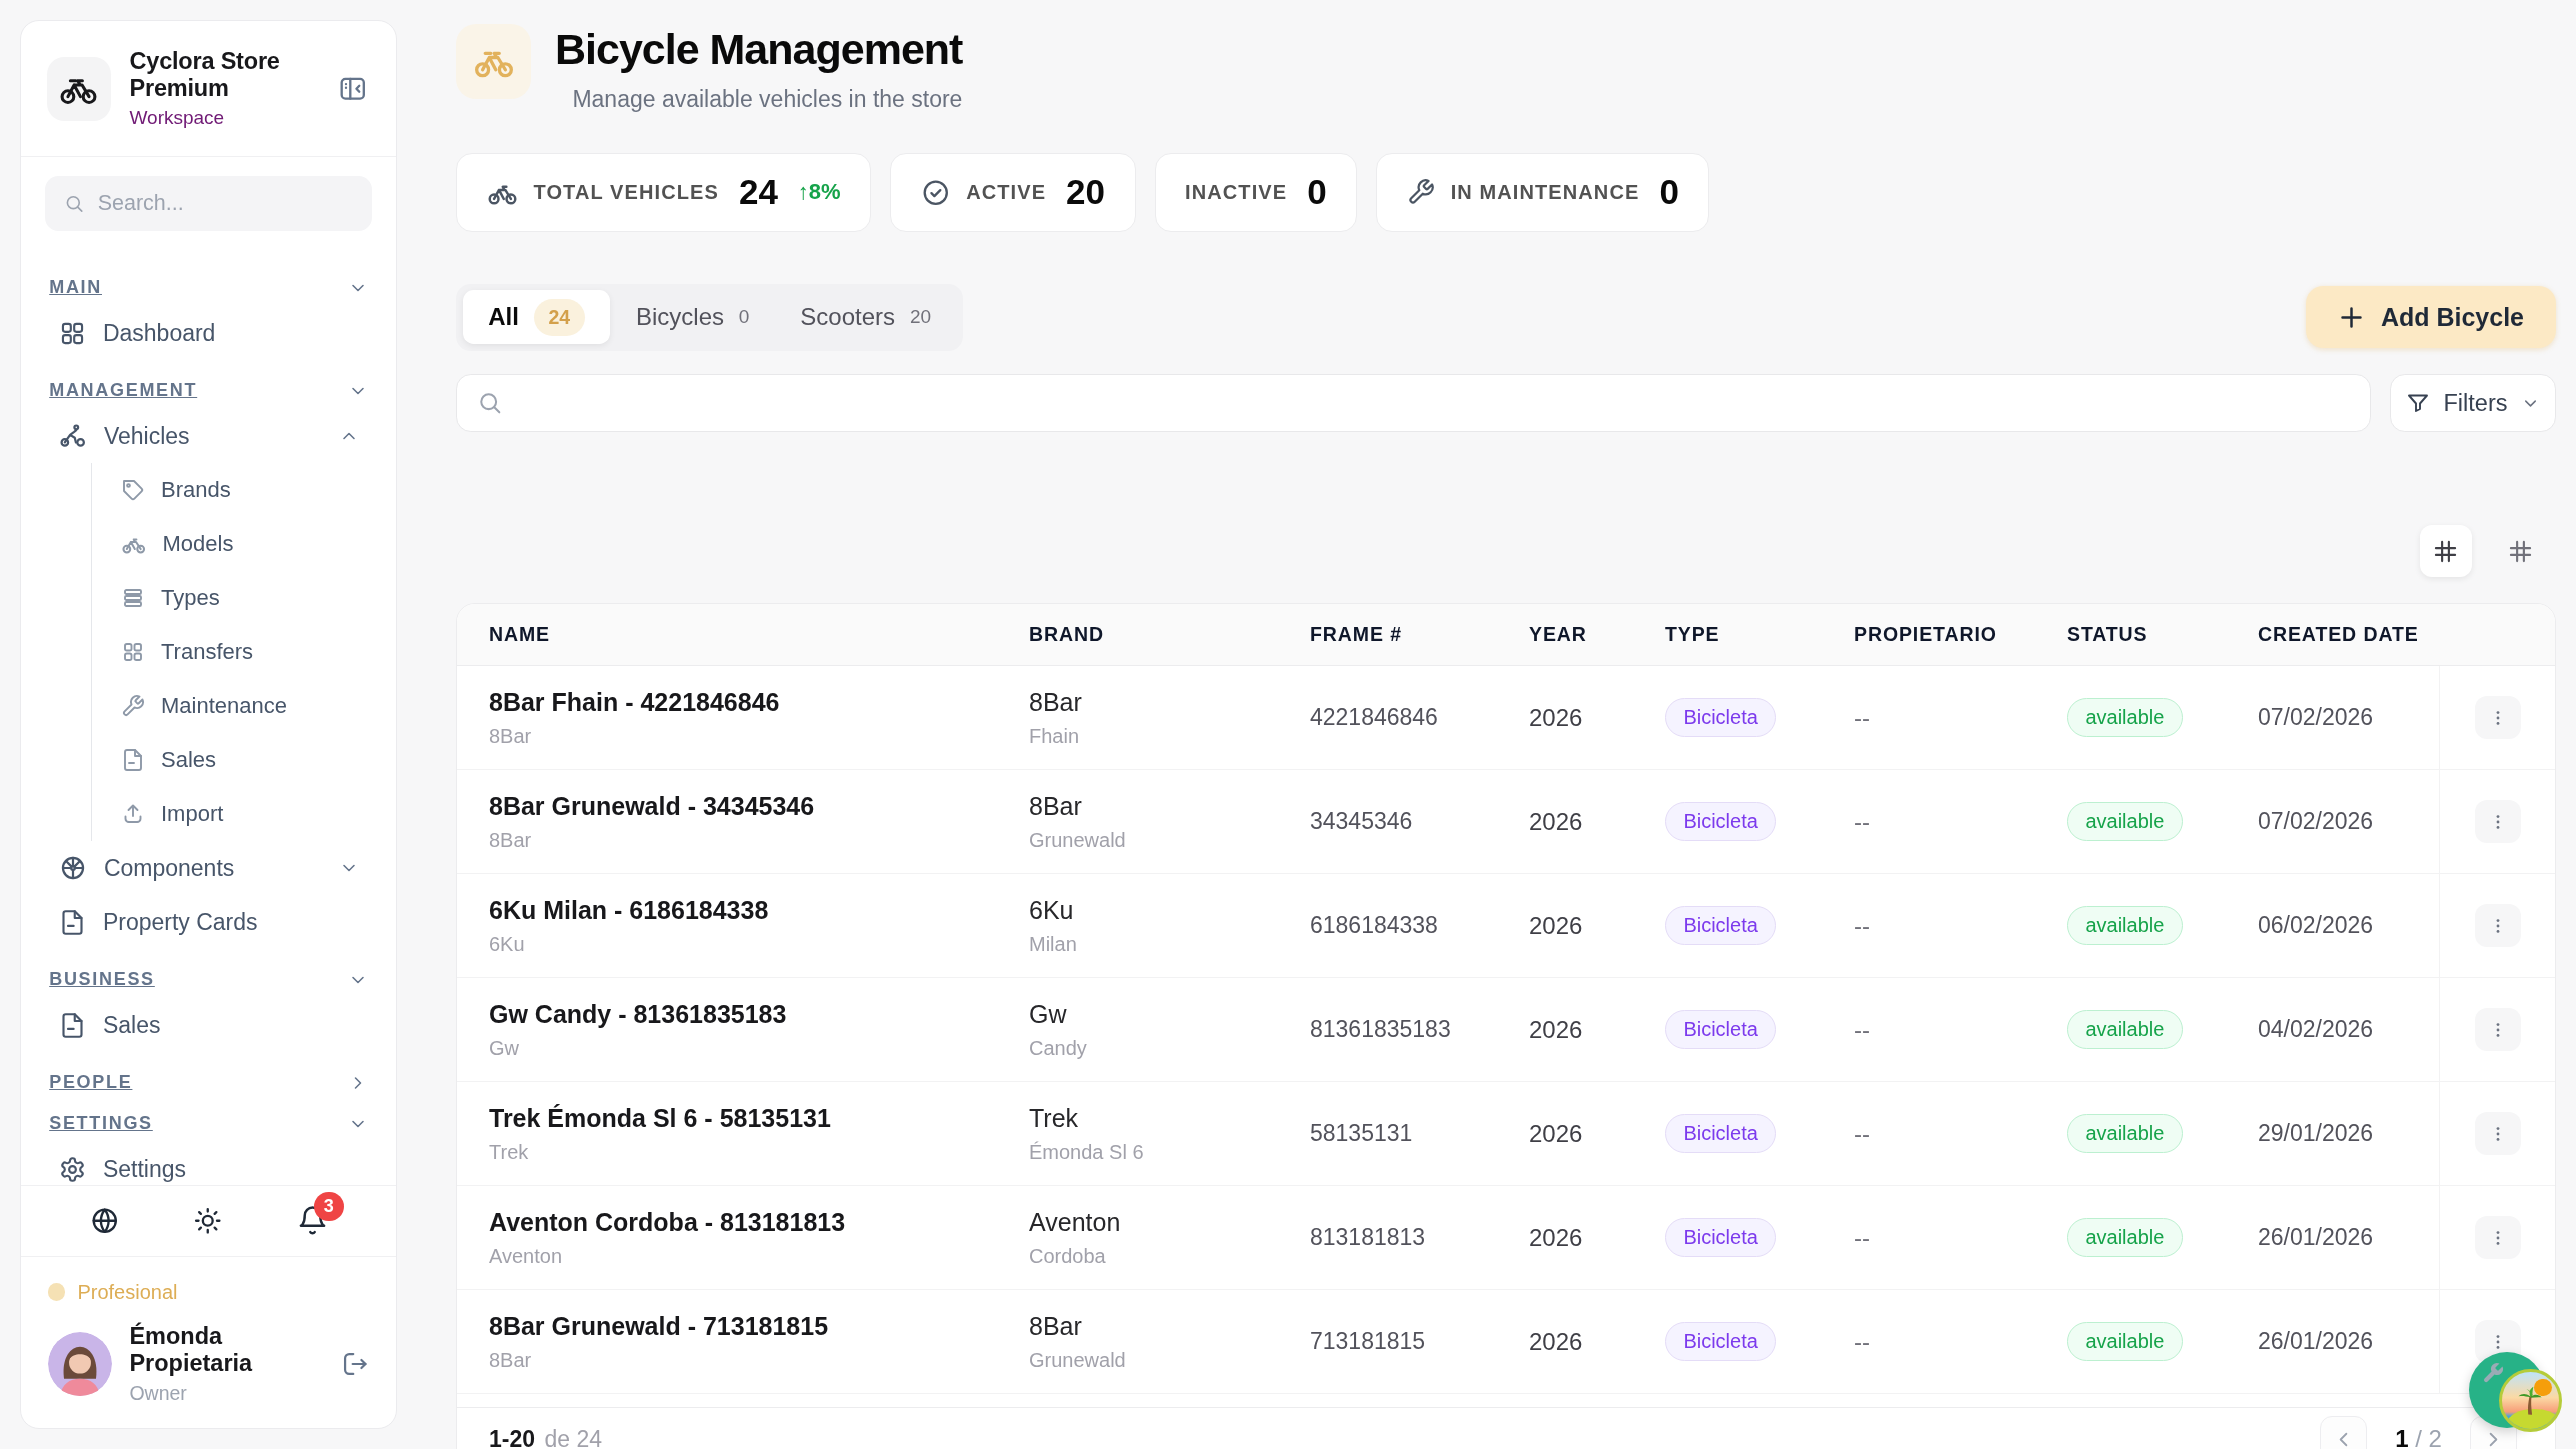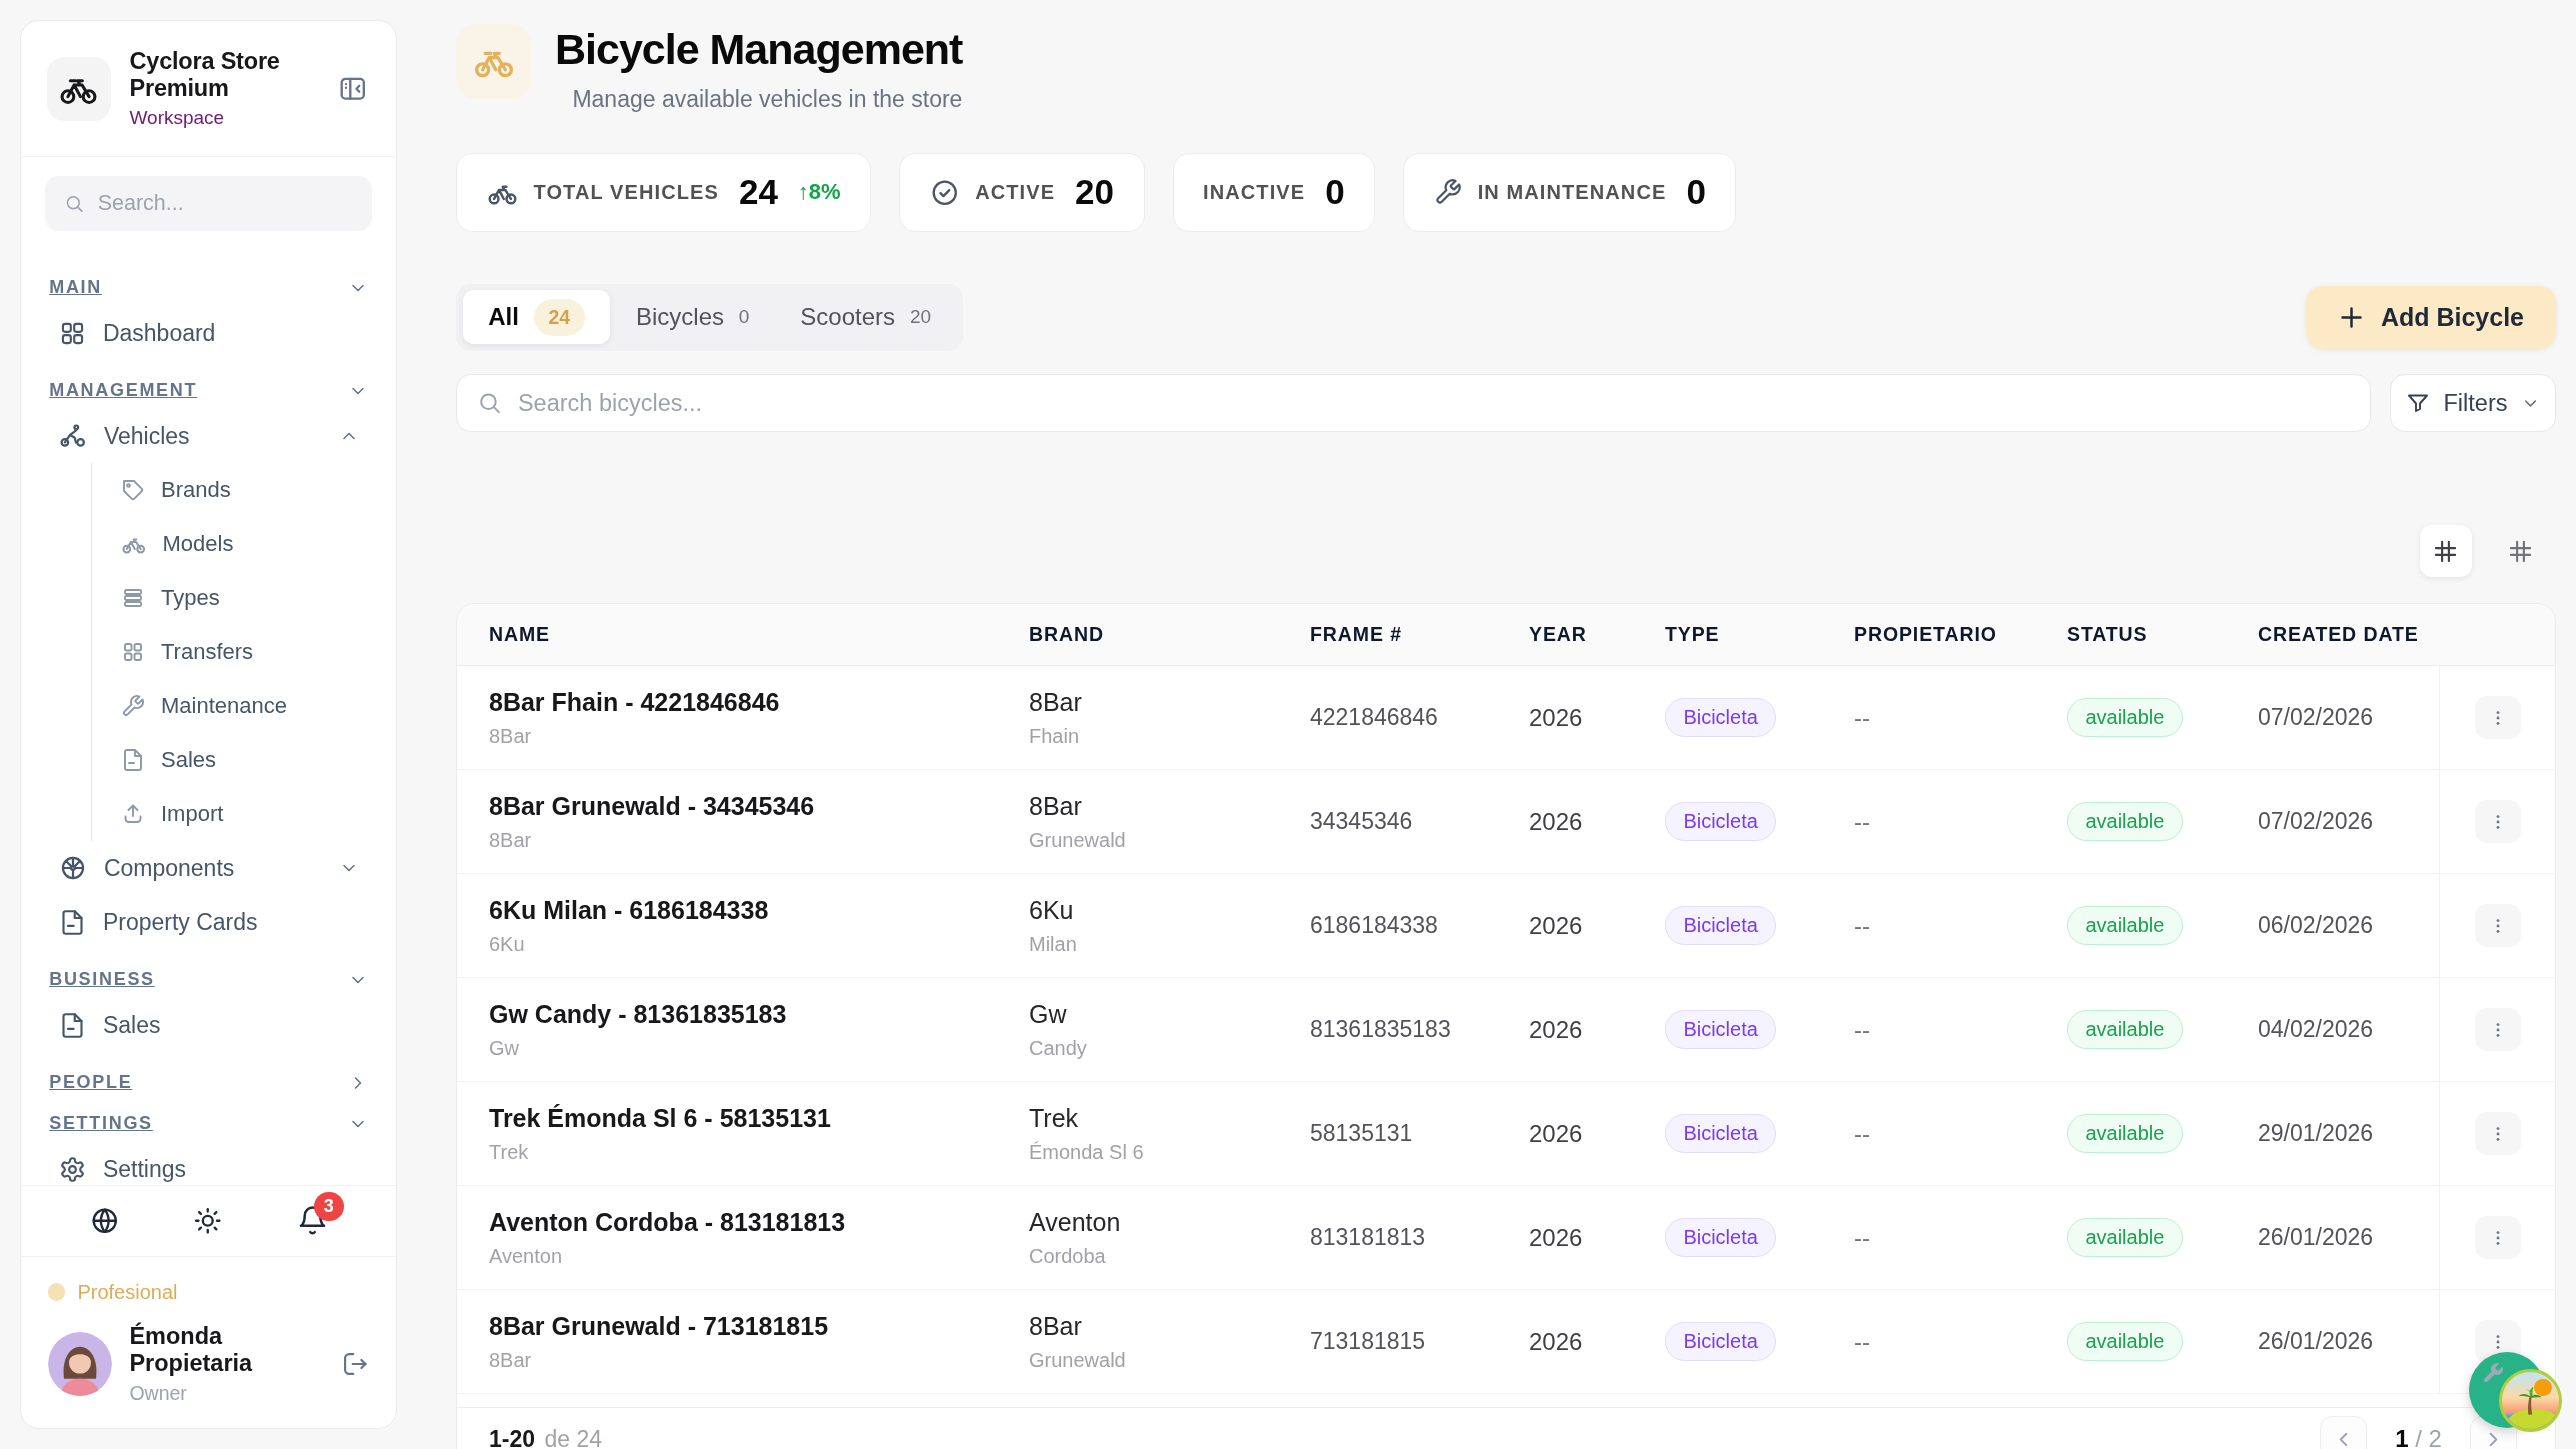--- a/index.html
+++ b/index.html
@@ -45,21 +45,21 @@
   .user-role { font-size:19.5px; color:#9ca3af; margin-top:5.4px; }
   .logout { color:#64748b; cursor:pointer; }
 
   
   .main { position:absolute; left:456px; top:0; width:2100px; height:1449px; }
   .page-header { display:flex; align-items:flex-start; gap:24px; margin-top:23.5px; }
   .ph-icon { width:75px; height:75px; border-radius:20px; background:#faf4e8; display:flex; align-items:center; justify-content:center; color:#e2b25c; }
   .ph-title { font-size:43px; font-weight:800; color:#0a0a0a; letter-spacing:-1px; margin-top:1.3px; }
   .ph-sub { font-size:23px; color:#6b7280; margin-top:12px;text-align:right; }
 
-  .stats { display:flex; gap:28px; margin-top:40px; }
+  .stats { display:flex; gap:19px; margin-top:40px; }
   .stat-card { background:#fff; border:1.3px solid #ececee; border-radius:16px; padding:0 29.5px; height:79px; display:flex; align-items:center; gap:16px; }
   .stat-card .ic { color:#4b5563; }
   .stat-label { font-size:20px; font-weight:600; color:#525252; letter-spacing:1.1px; }
   .stat-value { font-size:35px; font-weight:800; color:#0a0a0a; margin-left:4px; }
   .stat-delta { font-size:22px; font-weight:700; color:#16a34a; margin-left:4px; }
 
   .tabs-row { display:flex; align-items:center; justify-content:space-between; margin-top:52px; }
   .tabs { background:#f1f1f3; border-radius:14.8px; padding:6.7px; display:flex; align-items:center; }
   .tab { display:flex; align-items:center; gap:14.8px; padding:0 25.5px; height:54px; border-radius:10.7px; cursor:pointer; color:#52525b; }
   .tab.active { background:#fff; box-shadow:0 2px 6.7px rgba(0,0,0,.07); color:#0a0a0a; }
@@ -425,21 +425,20 @@
       <span>Add Bicycle</span>
     </div>
   </div>
 
   <div class="search-row">
     <div class="search-box">
       <svg width="25.5" height="25.5" viewBox="0 0 24 24" class="stroke-ic">
           <circle cx="11" cy="11" r="7"></circle>
           <path d="M16.5 16.5 L21 21"></path>
         </svg>
-      <input type="text" placeholder="Search bicycles..." style="">
     </div>
     <div class="filters-btn">
       <svg width="24" height="24" viewBox="0 0 24 24" class="stroke-ic">
           <path d="M3 4.5h18l-7 8v5.5l-4 2v-7.5z"></path>
         </svg>
       <span>Filters</span>
       <svg width="19" height="19" viewBox="0 0 24 24" class="stroke-ic" style="color:#6b7280">
           <path d="M6 9l6 6 6-6"></path>
         </svg>
     </div>

